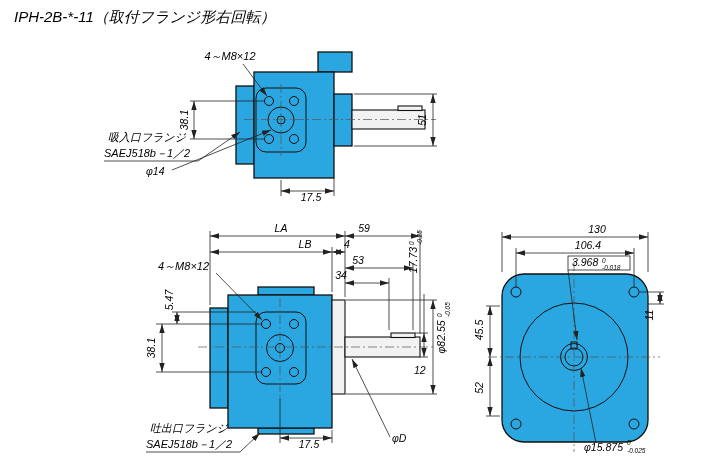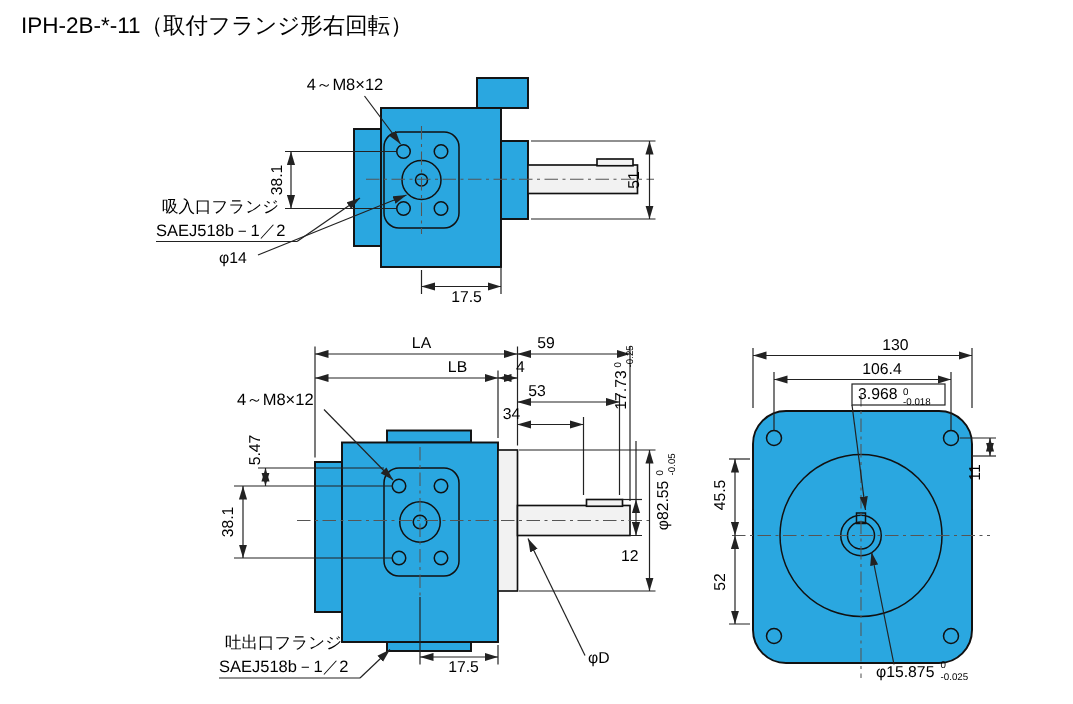--- a/index.html
+++ b/index.html
@@ -1,17 +1,17 @@
 <!DOCTYPE html>
 <html><head>
 <meta charset="utf-8">
 <style>
   html,body{margin:0;padding:0;background:#fff;}
   .page{position:relative;width:715px;height:469px;background:#ffffff;overflow:hidden;
-        font-family:"Liberation Sans","DejaVu Sans",sans-serif;}
+        font-family:"Liberation Sans","DejaVu Sans",sans-serif;font-style:italic;}
   svg{position:absolute;left:0;top:0;}
   text{fill:#000;font-family:"Liberation Sans","DejaVu Sans",sans-serif;}
   .title{font-size:15px;}
   .t11{font-size:11px;}
   .t10{font-size:10.5px;}
   .t6{font-size:6.5px;}
   .mid{text-anchor:middle;}
   .body-fill{fill:#2aa7e0;stroke:#111;stroke-width:1.3;}
   .metal{fill:#f2f2f2;stroke:#111;stroke-width:1.1;}
   .outline{fill:none;stroke:#111;stroke-width:1;}

